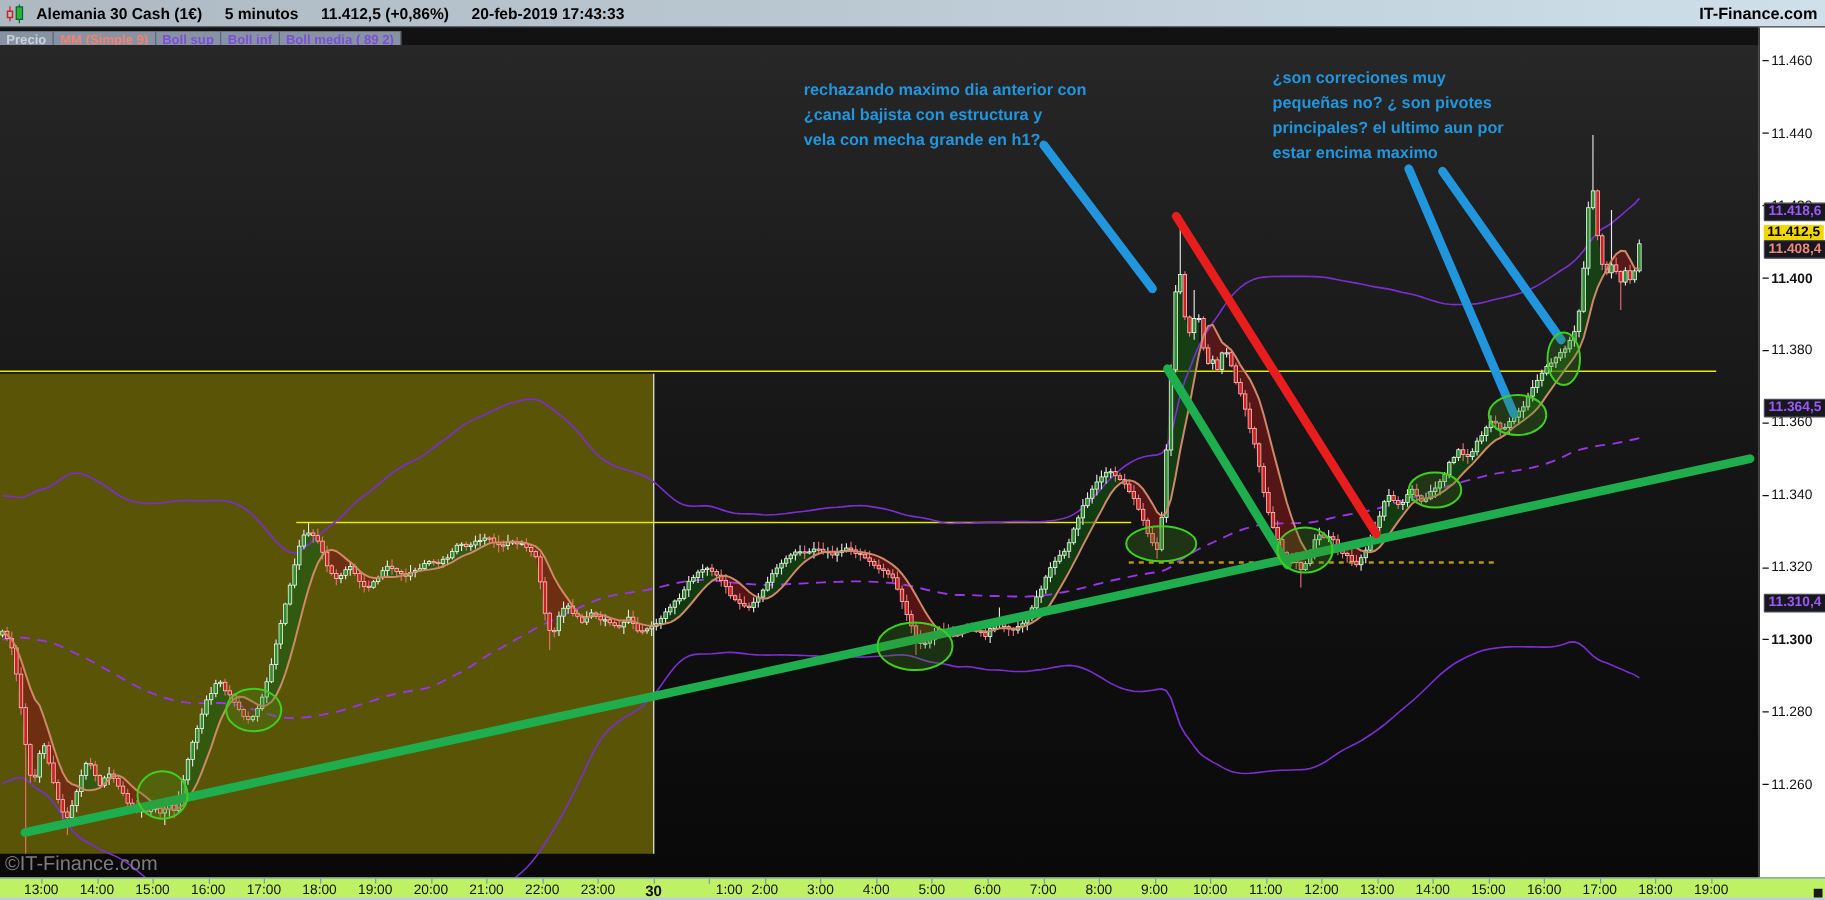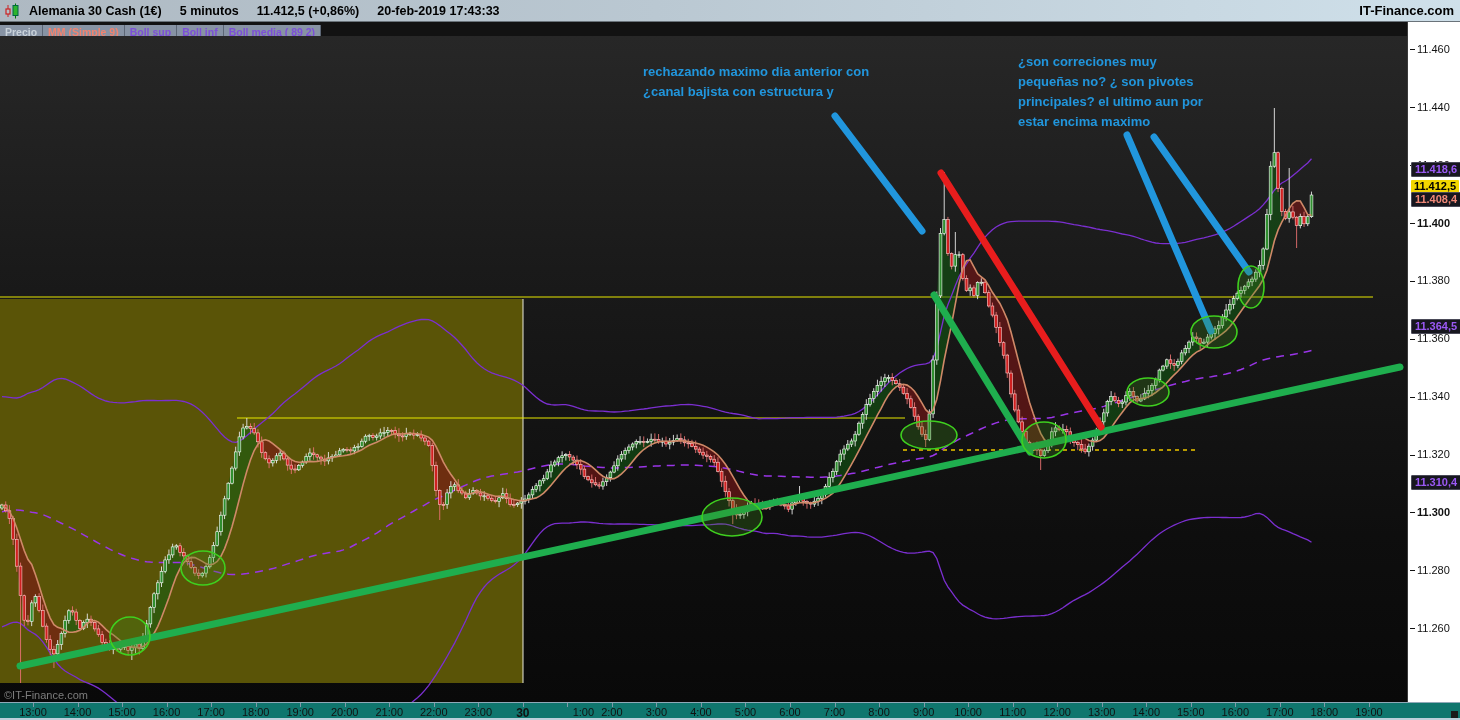--- a/index.html
+++ b/index.html
@@ -20,23 +20,23 @@
   #yaxis{position:absolute;left:1407px;top:22px;width:53px;height:680px;background:#ffffff;border-left:1px solid #3a3a3a;box-sizing:border-box;}
   .ytick{position:absolute;left:2px;font-size:11px;color:#111;}
   .ytick .dash{display:inline-block;width:5px;height:1px;background:#111;vertical-align:middle;margin-right:2px;}
   .plabel{position:absolute;left:3px;width:48px;height:13px;font-size:11px;font-weight:bold;
     text-align:center;line-height:13px;border-radius:1px;}
   
   #chartwrap{position:absolute;left:0;top:36px;width:1407px;height:666px;
     background:linear-gradient(180deg,#272727 0%,#1a1a1a 35%,#0e0e0e 75%,#090909 100%);overflow:hidden;}
   #chartsvg{position:absolute;left:0;top:0;}
   .annot{position:absolute;font-size:13px;font-weight:bold;line-height:20px;white-space:nowrap;}
-  #watermark{position:absolute;left:4px;bottom:1px;font-size:11px;color:#7d7d7d;}
+  #watermark{position:absolute;left:4px;bottom:1px;font-size:16px;color:#7d7d7d;}
   
-  #timebar{position:absolute;left:0;top:702px;width:1460px;height:18px;background:#0f766e;
+  #timebar{position:absolute;left:0;top:702px;width:1460px;height:18px;background:#bef264;
     border-top:1px solid #8fa9b8;box-sizing:border-box;}
   #timebar .xtick{position:absolute;top:3px;font-size:11px;color:#111;transform:translateX(-50%);}
   #timebar .xmark{position:absolute;top:0;width:1px;height:4px;background:#7e99a8;}
   #bottomedge{position:absolute;left:0;top:718px;width:1460px;height:2px;background:#bccfda;}
   #resizer{position:absolute;left:1451px;top:711px;width:7px;height:7px;background:#1a1a1a;}
 </style>
 </head>
 <body>
 
 <div id="app">
@@ -839,20 +839,21 @@
         <ellipse cx="929" cy="435" rx="28" ry="14" fill="rgba(60,140,25,0.28)" stroke="#3fd01f" stroke-width="1.6"></ellipse>
         <ellipse cx="1044" cy="440" rx="22" ry="18" fill="rgba(60,140,25,0.28)" stroke="#3fd01f" stroke-width="1.6"></ellipse>
         <ellipse cx="1148" cy="392" rx="21" ry="14" fill="rgba(60,140,25,0.28)" stroke="#3fd01f" stroke-width="1.6"></ellipse>
         <ellipse cx="1214" cy="332" rx="23" ry="16" fill="rgba(60,140,25,0.28)" stroke="#3fd01f" stroke-width="1.6"></ellipse>
         <ellipse cx="1251" cy="287" rx="13" ry="21" fill="rgba(60,140,25,0.28)" stroke="#3fd01f" stroke-width="1.6"></ellipse>
       </svg>
     <div id="annots">
         <div class="annot" style="left: 643px; top: 26px; color: rgb(33, 150, 221);">
           <div>rechazando maximo dia anterior con</div>
           <div>¿canal bajista con estructura y</div>
+          <div>vela con mecha grande en h1?</div>
         </div>
         <div class="annot" style="left: 1018px; top: 16px; color: rgb(33, 150, 221);">
           <div>¿son correciones muy</div>
           <div>pequeñas no?  ¿ son pivotes</div>
           <div>principales? el ultimo aun por</div>
           <div>estar encima maximo</div>
         </div>
       </div>
     <div id="watermark">©IT-Finance.com</div>
   </div>

